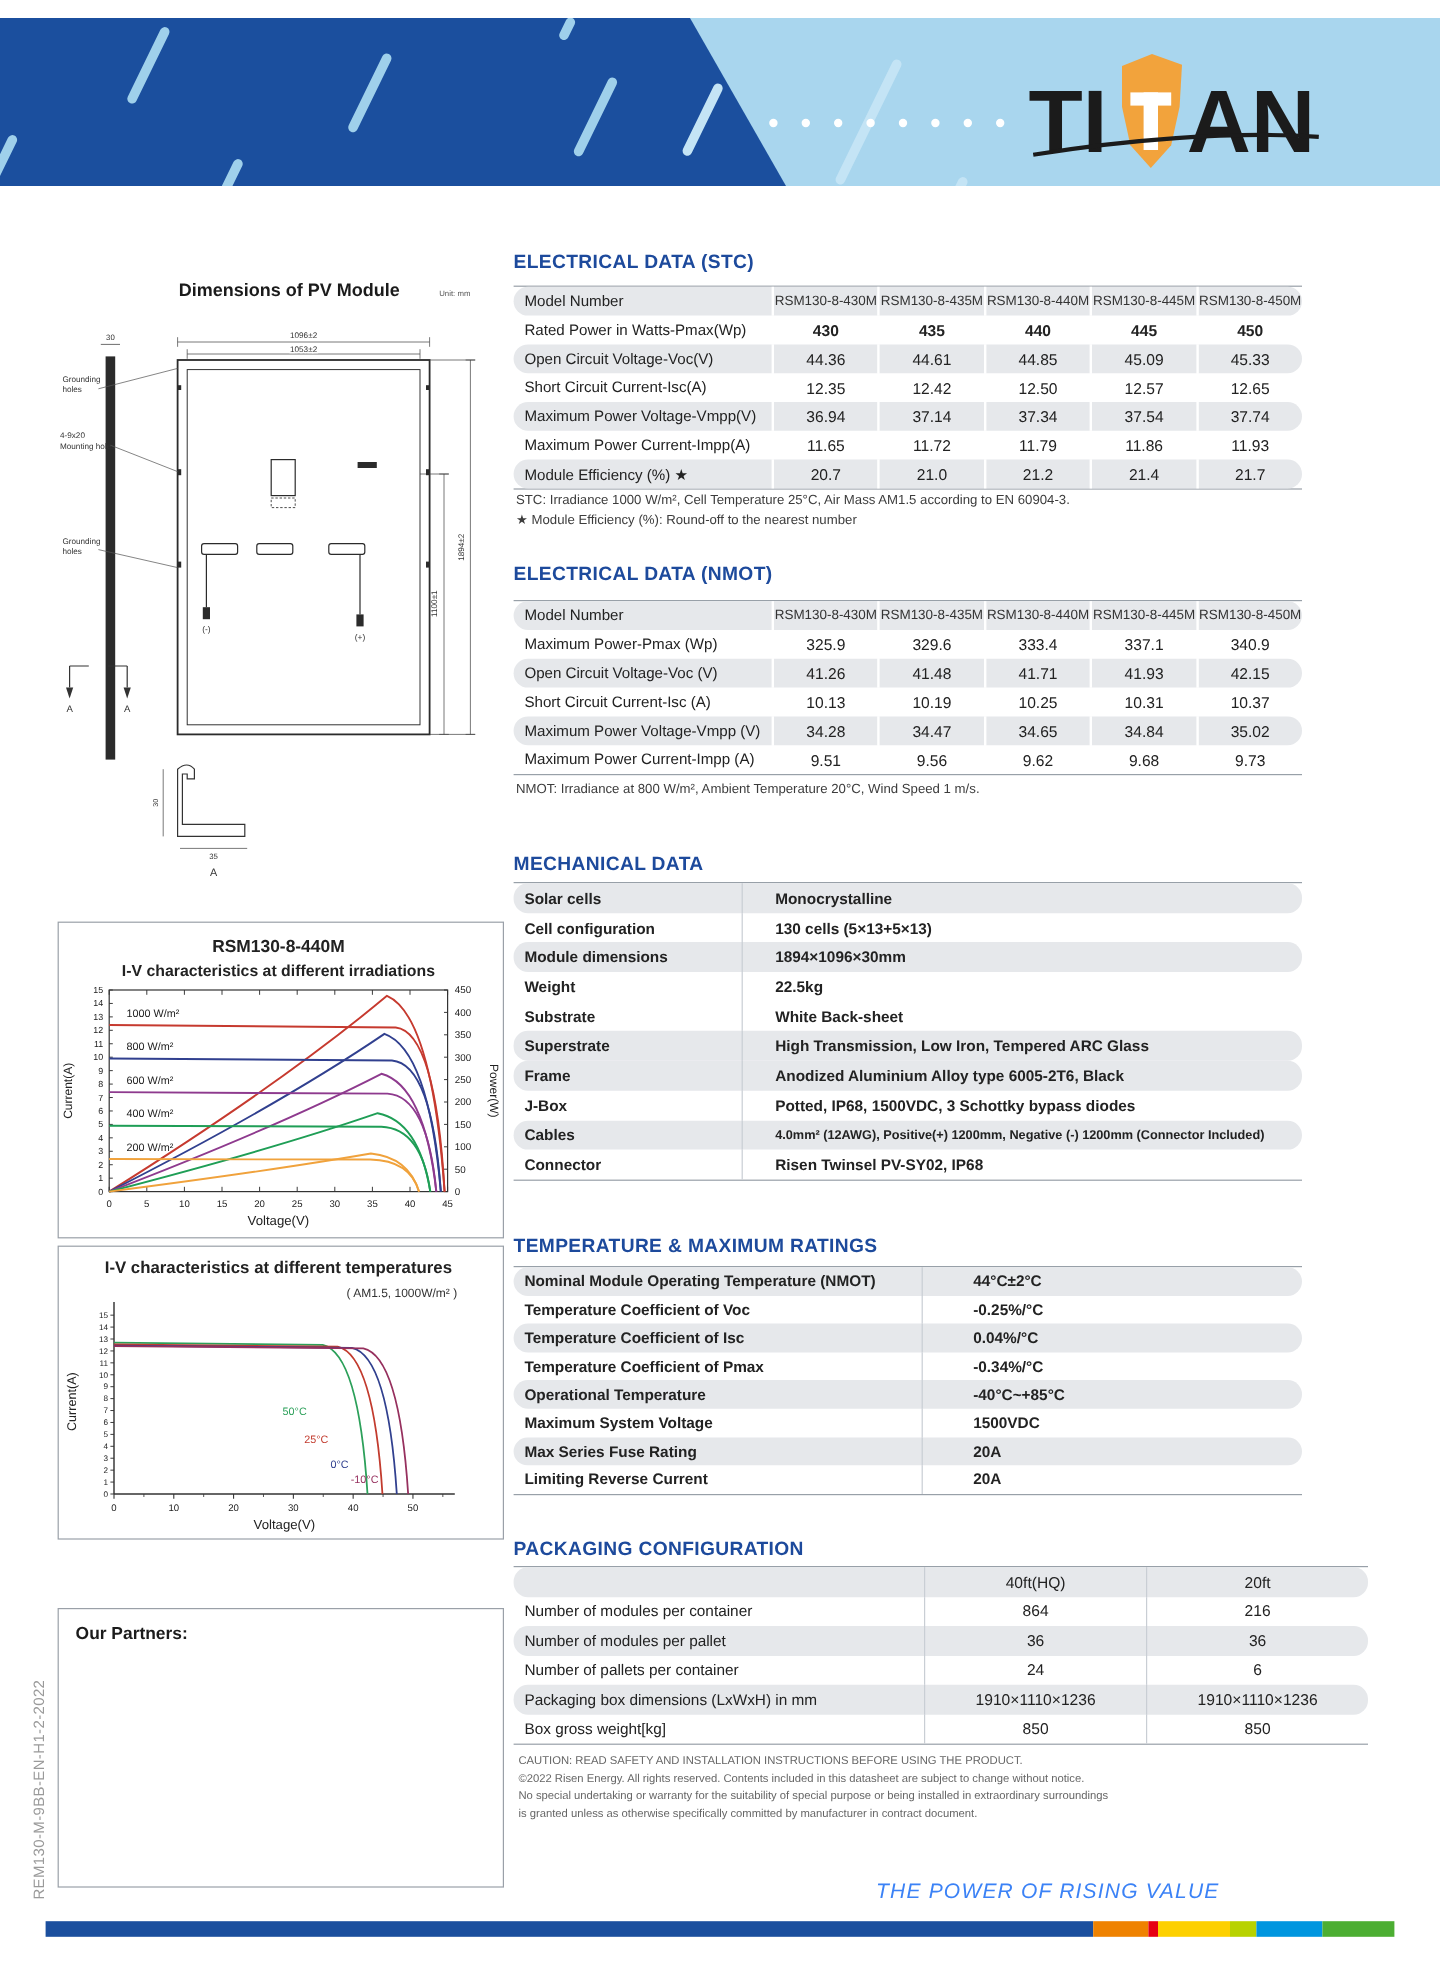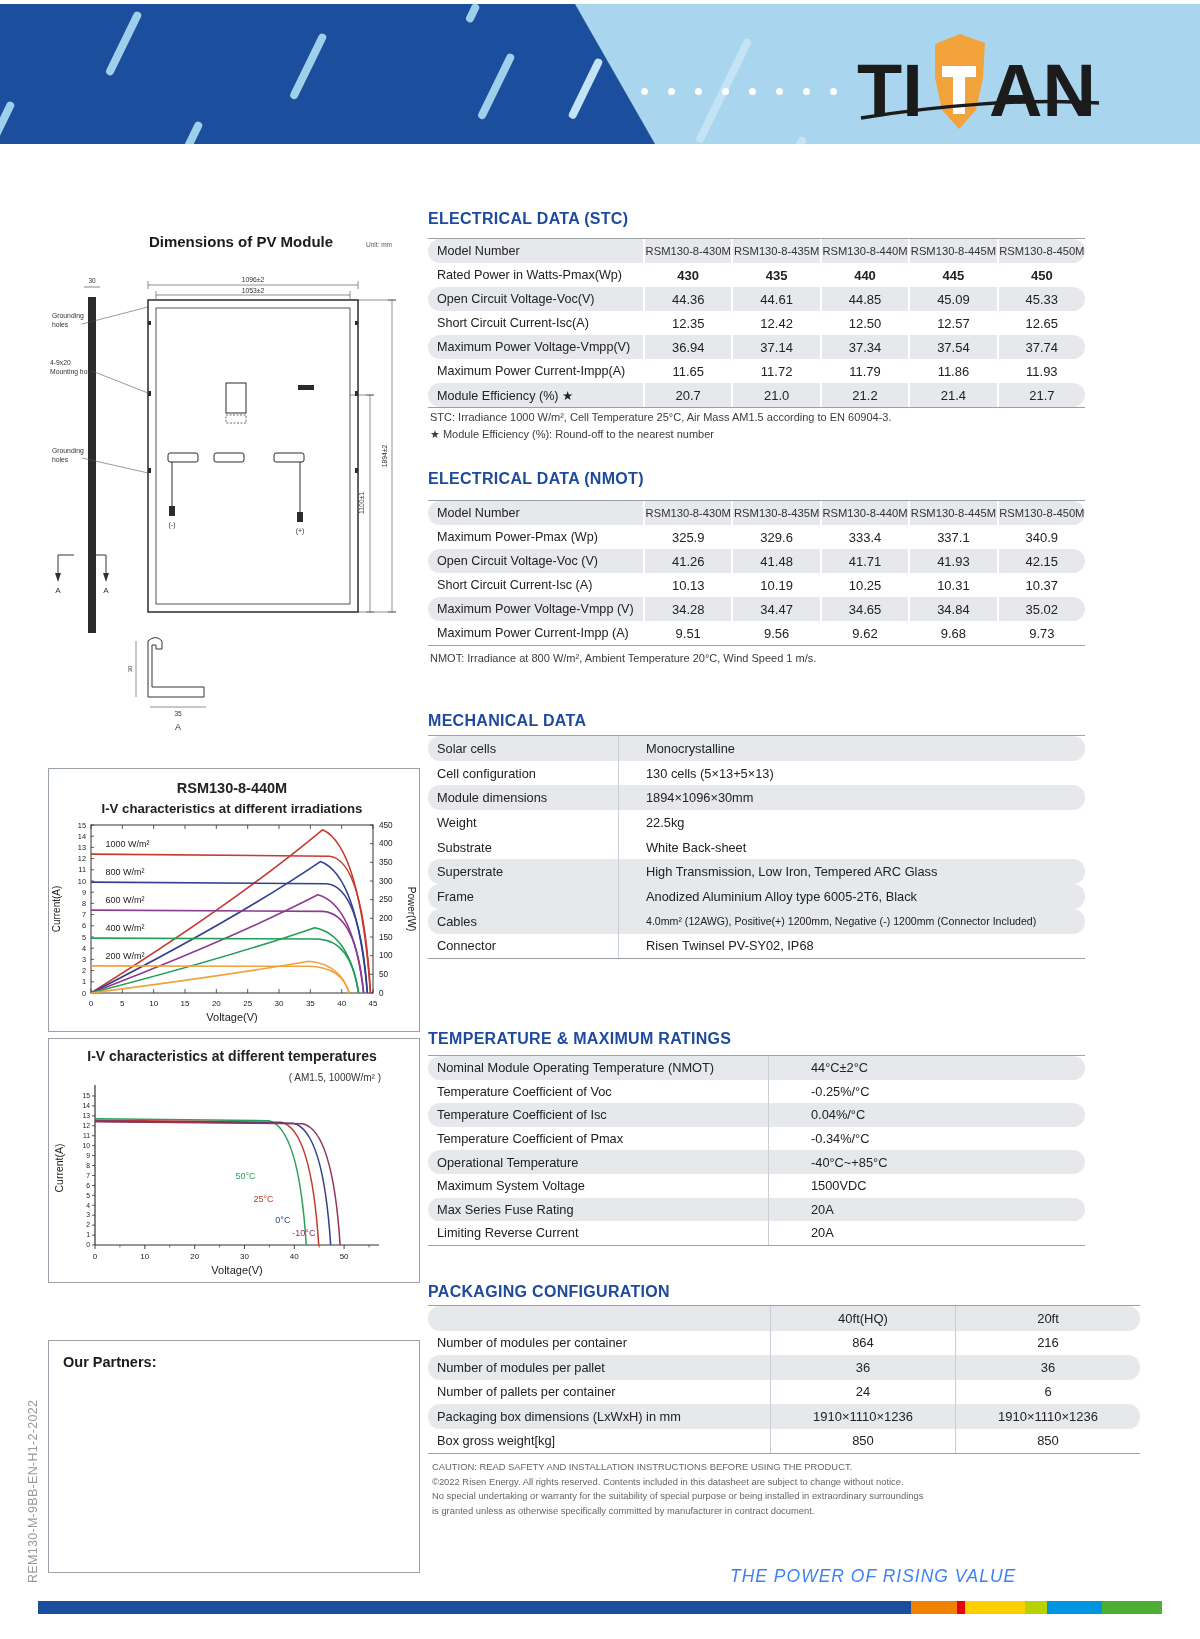--- a/index.html
+++ b/index.html
@@ -1,36 +1,36 @@
 <!DOCTYPE html>
 <html><head>
 <meta charset="utf-8">
 <style>
   html,body{margin:0;padding:0;background:#fff;}
   .page{position:relative;width:1200px;height:1639px;background:#fff;overflow:hidden;
         font-family:"Liberation Sans","DejaVu Sans",sans-serif;color:#222;}
   
-  .header{position:absolute;left:0;top:4px;width:1200px;height:140px;background:#a9d6ee;overflow:hidden;}
+  .header{position:absolute;left:0;top:15px;width:1200px;height:140px;background:#a9d6ee;overflow:hidden;}
   .header-dark{position:absolute;inset:0;background:#1b4f9e;
                clip-path:polygon(0 0,575px 0,655px 140px,0 140px);}
   .dash{position:absolute;width:8px;border-radius:4px;transform:rotate(26deg);transform-origin:top center;}
   .dot{position:absolute;width:7px;height:7px;border-radius:50%;background:#fff;top:84px;}
   .logo-svg{position:absolute;left:855px;top:26px;}
   
   .sec-h{position:absolute;left:428px;font-size:16px;font-weight:bold;color:#1d4a9c;letter-spacing:.3px;}
   
   .mtable{position:absolute;left:428px;width:657px;border-top:1px solid #98a0a8;border-bottom:1px solid #98a0a8;}
   .mtable .row{display:flex;height:24px;align-items:stretch;}
   .row.alt{background:#e6e8eb;border-radius:12px;}
   .mtable .lbl{width:215px;padding-left:9px;box-sizing:border-box;font-size:12.6px;display:flex;align-items:center;}
   .mtable .val{flex:1;border-left:2px solid #fff;font-size:13px;display:flex;align-items:center;justify-content:center;}
   .val.mh{font-size:11.2px;color:#333;}
   .val.b{font-weight:bold;}
   
-  .kvtable{position:absolute;left:428px;width:657px;border-top:1px solid #98a0a8;border-bottom:1px solid #98a0a8;}
+  .kvtable{position:absolute;left:428px;width:657px;border-top:1px solid #98a0a8;border-bottom:1px solid #98a0a8;font-weight:bold;}
   .kvtable .row{display:flex;align-items:stretch;}
   .kvtable .lbl{padding-left:9px;box-sizing:border-box;font-size:12.8px;display:flex;align-items:center;}
   .kvtable .vval{flex:1;border-left:1px solid #c9ced4;font-size:12.8px;display:flex;align-items:center;}
   .mech .row{height:24.7px}.mech .lbl{width:190px}.mech .vval{padding-left:27px}
   .temp .row{height:23.6px}.temp .lbl{width:340px}.temp .vval{padding-left:42px}
   
   .pack{position:absolute;left:428px;width:712px;border-top:1px solid #98a0a8;border-bottom:1px solid #98a0a8;}
   .pack .row{display:flex;height:24.5px;align-items:stretch;}
   .pack .lbl{width:342px;padding-left:9px;box-sizing:border-box;font-size:12.8px;display:flex;align-items:center;}
   .pack .pval{flex:1;border-left:1px solid #c9ced4;font-size:13px;display:flex;align-items:center;justify-content:center;}
@@ -321,20 +321,24 @@
         <div class="lbl">Substrate</div>
         <div class="vval">White Back-sheet</div>
       </div>
       <div class="row alt">
         <div class="lbl">Superstrate</div>
         <div class="vval">High Transmission, Low Iron, Tempered ARC Glass</div>
       </div>
       <div class="row alt">
         <div class="lbl">Frame</div>
         <div class="vval">Anodized Aluminium Alloy type 6005-2T6, Black</div>
+      </div>
+      <div class="row">
+        <div class="lbl">J-Box</div>
+        <div class="vval">Potted, IP68, 1500VDC, 3 Schottky bypass diodes</div>
       </div>
       <div class="row alt">
         <div class="lbl">Cables</div>
         <div class="vval" style="font-size: 10.6px;">4.0mm² (12AWG), Positive(+) 1200mm, Negative (-) 1200mm (Connector Included)</div>
       </div>
       <div class="row">
         <div class="lbl">Connector</div>
         <div class="vval">Risen Twinsel PV-SY02, IP68</div>
       </div>
     </div>

